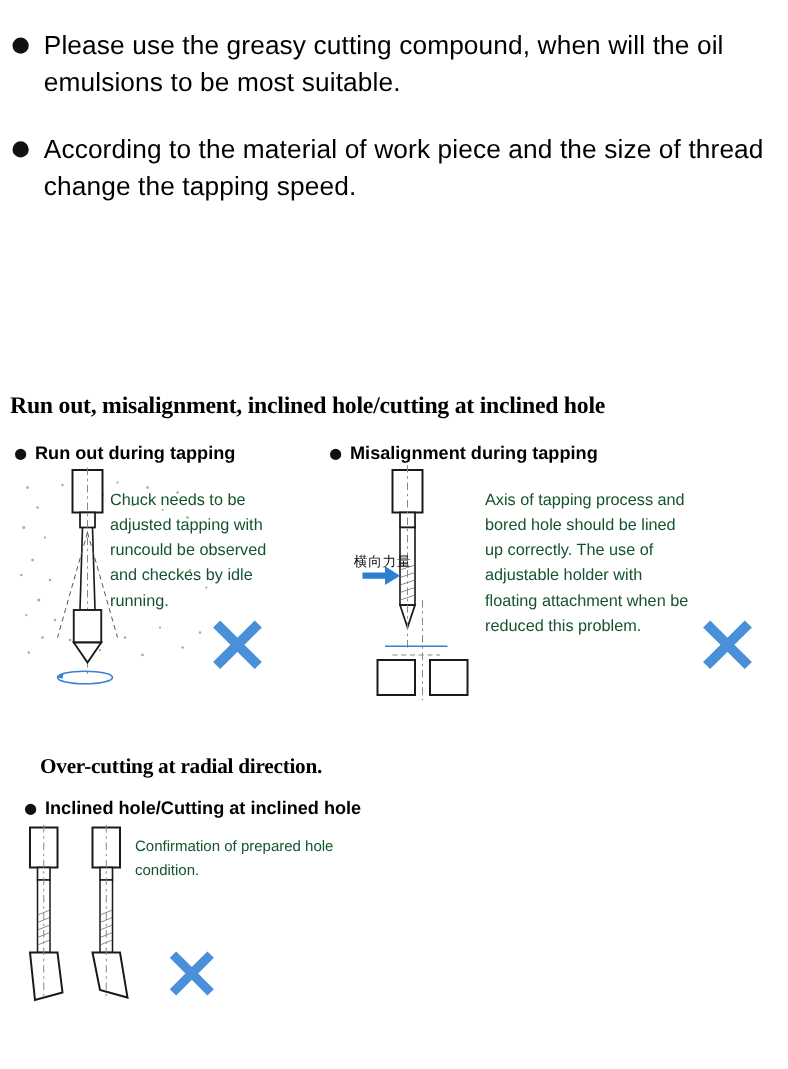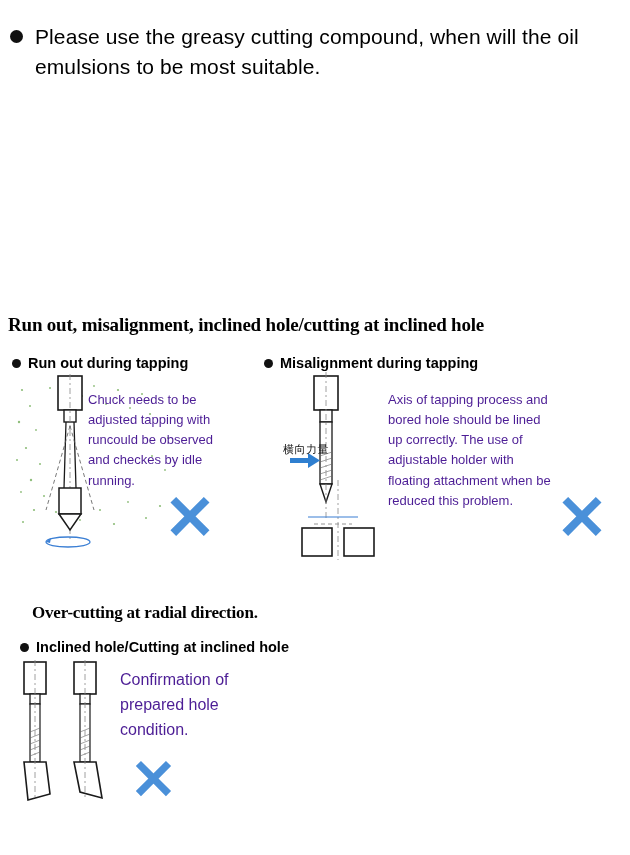--- a/index.html
+++ b/index.html
@@ -73,25 +73,25 @@
   }
   #sub-runout { left: 12px; top: 355px; }
   #sub-misalign { left: 264px; top: 355px; }
   #sub-inclined { left: 20px; top: 639px; }
 
   
   .para {
     position: absolute;
     font-size: 13px;
     line-height: 1.55;
-    color: #4c1d95;
+    color: #14532d;
   }
   #para-runout { left: 88px; top: 390px; width: 140px; }
   #para-misalign { left: 388px; top: 390px; width: 165px; }
-  #para-inclined { left: 120px; top: 668px; width: 160px; font-size: 16px; }
+  #para-inclined { left: 108px; top: 668px; width: 160px; font-size: 12px; }
 
   
   .panel {
     position: absolute;
   }
   .panel svg { display: block; }
 
   #panel-runout { left: 10px; top: 360px; }
   #panel-misalign { left: 262px; top: 360px; }
   #panel-inclined { left: 10px; top: 648px; }
@@ -117,20 +117,24 @@
   }
   #label-lateral { left: 283px; top: 442px; }
 </style>
 </head>
 <body>
 
 <div class="top-list">
   <div class="top-item">
     <span class="top-bullet"></span>
     <span class="top-text">Please use the greasy cutting compound, when will the oil emulsions to be most suitable.</span>
+  </div>
+  <div class="top-item">
+    <span class="top-bullet"></span>
+    <span class="top-text">According to the material of work piece and the size of thread change the tapping speed.</span>
   </div>
 </div>
 
 <div class="section-heading" id="heading-runout">Run out, misalignment, inclined hole/cutting at inclined hole</div>
 
 <div class="sub-head" id="sub-runout">
   <span class="sub-bullet"></span>
   <span>Run out during tapping</span>
 </div>
 

